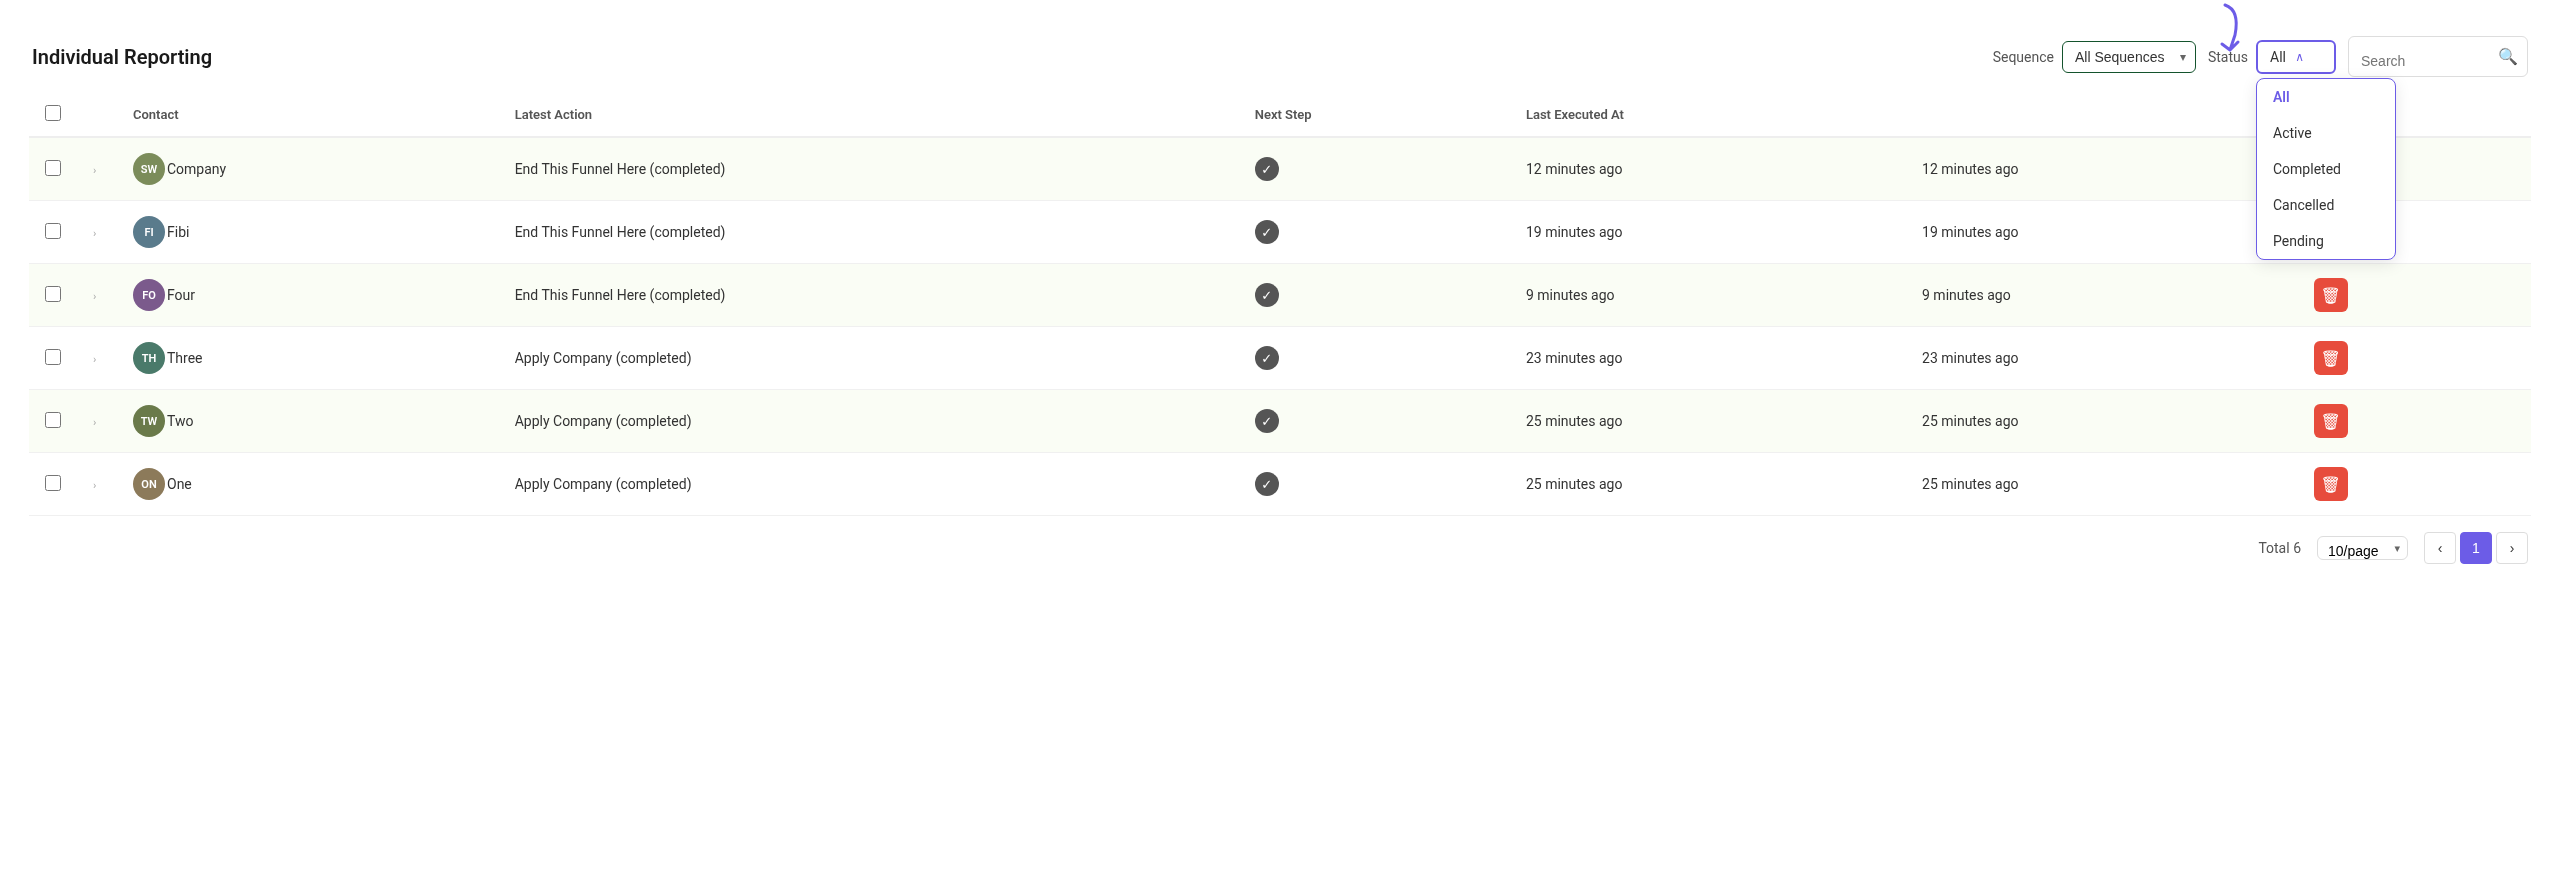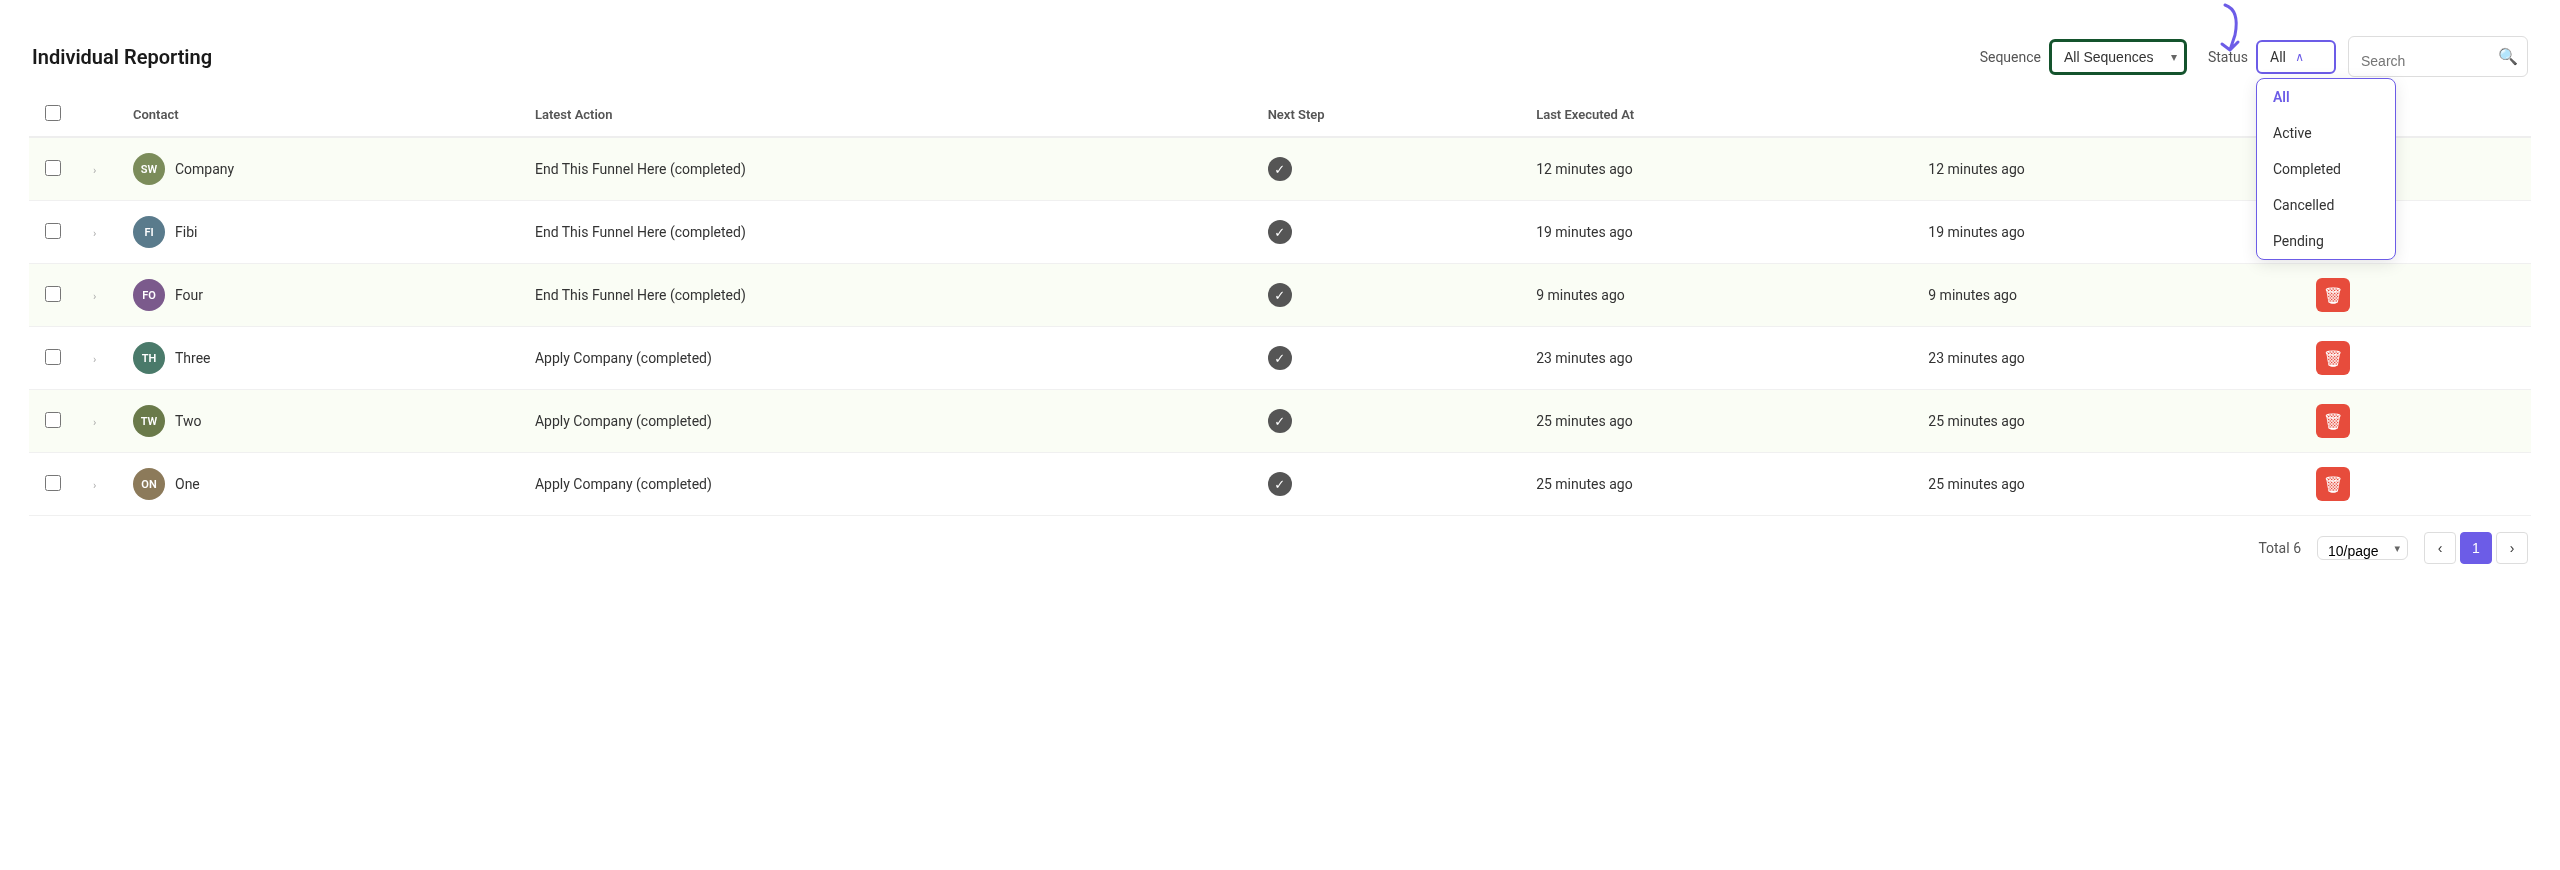--- a/index.html
+++ b/index.html
@@ -34,24 +34,23 @@
       gap: 12px;
     }
     .filter-group {
       display: flex;
       align-items: center;
       gap: 8px;
     }
     .filter-label {
       color: #555;
       font-size: 14px;
-      margin-left: 9px;
     }
     .filter-select {
-      border: 3px solid #14532d;
+      border: 1px solid #14532d;
       border-radius: 6px;
       padding: 7px 30px 7px 12px;
       font-size: 14px;
       color: #333;
       background: #fff;
       cursor: pointer;
       appearance: none;
       -webkit-appearance: none;
       position: relative;
     }
@@ -212,21 +211,21 @@
     }
     .avatar.sw { background: #7B8C5A; }
     .avatar.fi { background: #5A7B8C; }
     .avatar.fo { background: #7B5A8C; }
     .avatar.th { background: #4A7A6A; }
     .avatar.tw { background: #6A7A4A; }
     .avatar.on { background: #8C7A5A; }
     .contact-cell {
       display: flex;
       align-items: center;
-      gap: 10px;
+      gap: 2px;
     }
     .completed-icon {
       width: 24px;
       height: 24px;
       border-radius: 50%;
       background: #555;
       display: inline-flex;
       align-items: center;
       justify-content: center;
       color: #fff;

